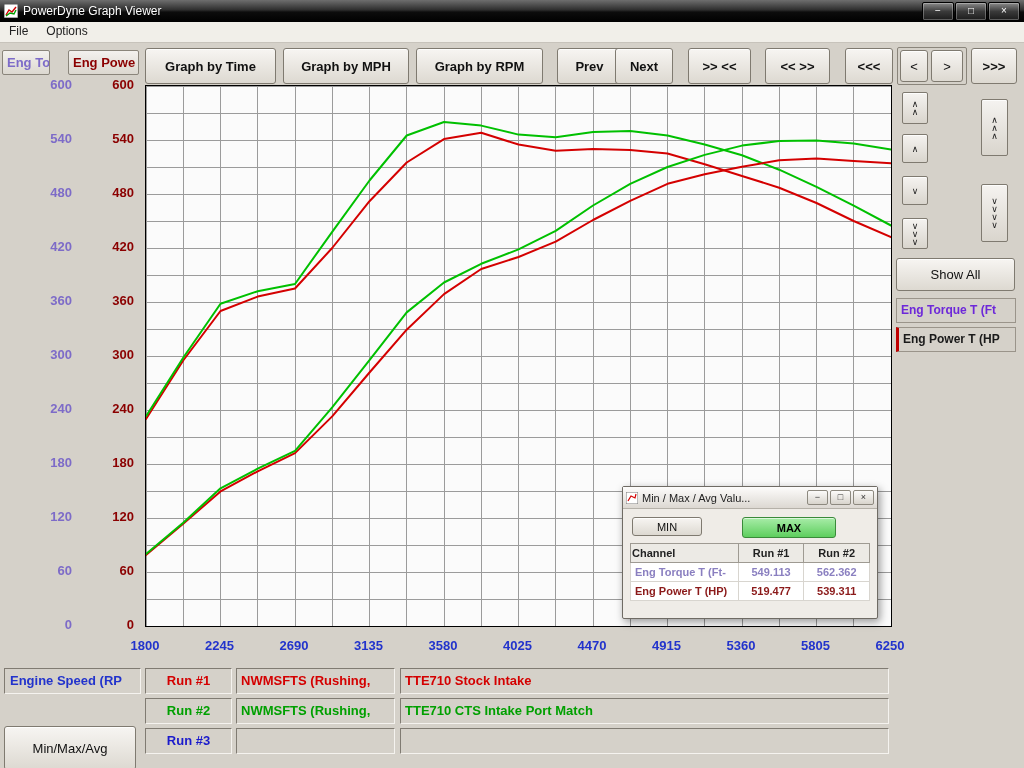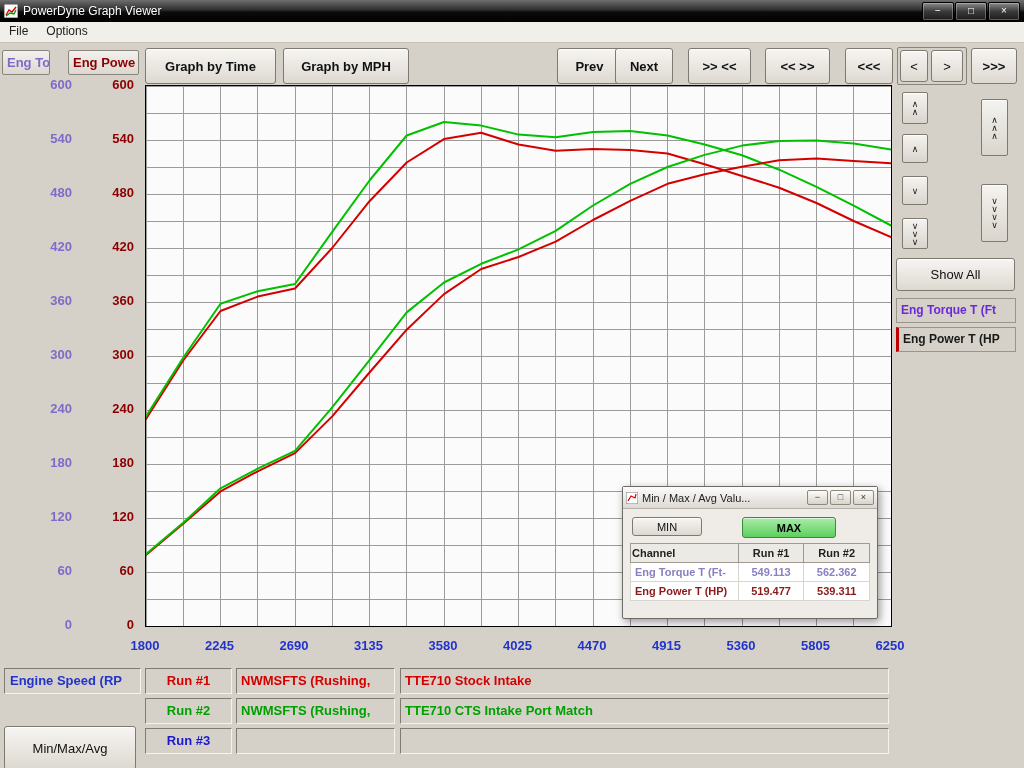--- a/index.html
+++ b/index.html
@@ -132,20 +132,21 @@
   <div class="menubar">
     <span class="menu-item">File</span>
     <span class="menu-item">Options</span>
   </div>
 
   <div class="axis-tab" id="tab-torque">Eng Torq</div>
   <div class="axis-tab" id="tab-power">Eng Powe</div>
 
   <div class="btn tb" id="bt-time">Graph by Time</div>
   <div class="btn tb" id="bt-mph">Graph by MPH</div>
+  <div class="btn tb" id="bt-rpm">Graph by RPM</div>
   <div class="btn tb" id="bt-prev">Prev</div>
   <div class="btn tb" id="bt-next">Next</div>
   <div class="btn tb" id="bt-in">&gt;&gt; &lt;&lt;</div>
   <div class="btn tb" id="bt-out">&lt;&lt; &gt;&gt;</div>
   <div class="btn tb" id="bt-fl">&lt;&lt;&lt;</div>
   <div id="nav-group"></div>
   <div class="btn" id="bt-l">&lt;</div>
   <div class="btn" id="bt-r">&gt;</div>
   <div class="btn tb" id="bt-fr">&gt;&gt;&gt;</div>
 

